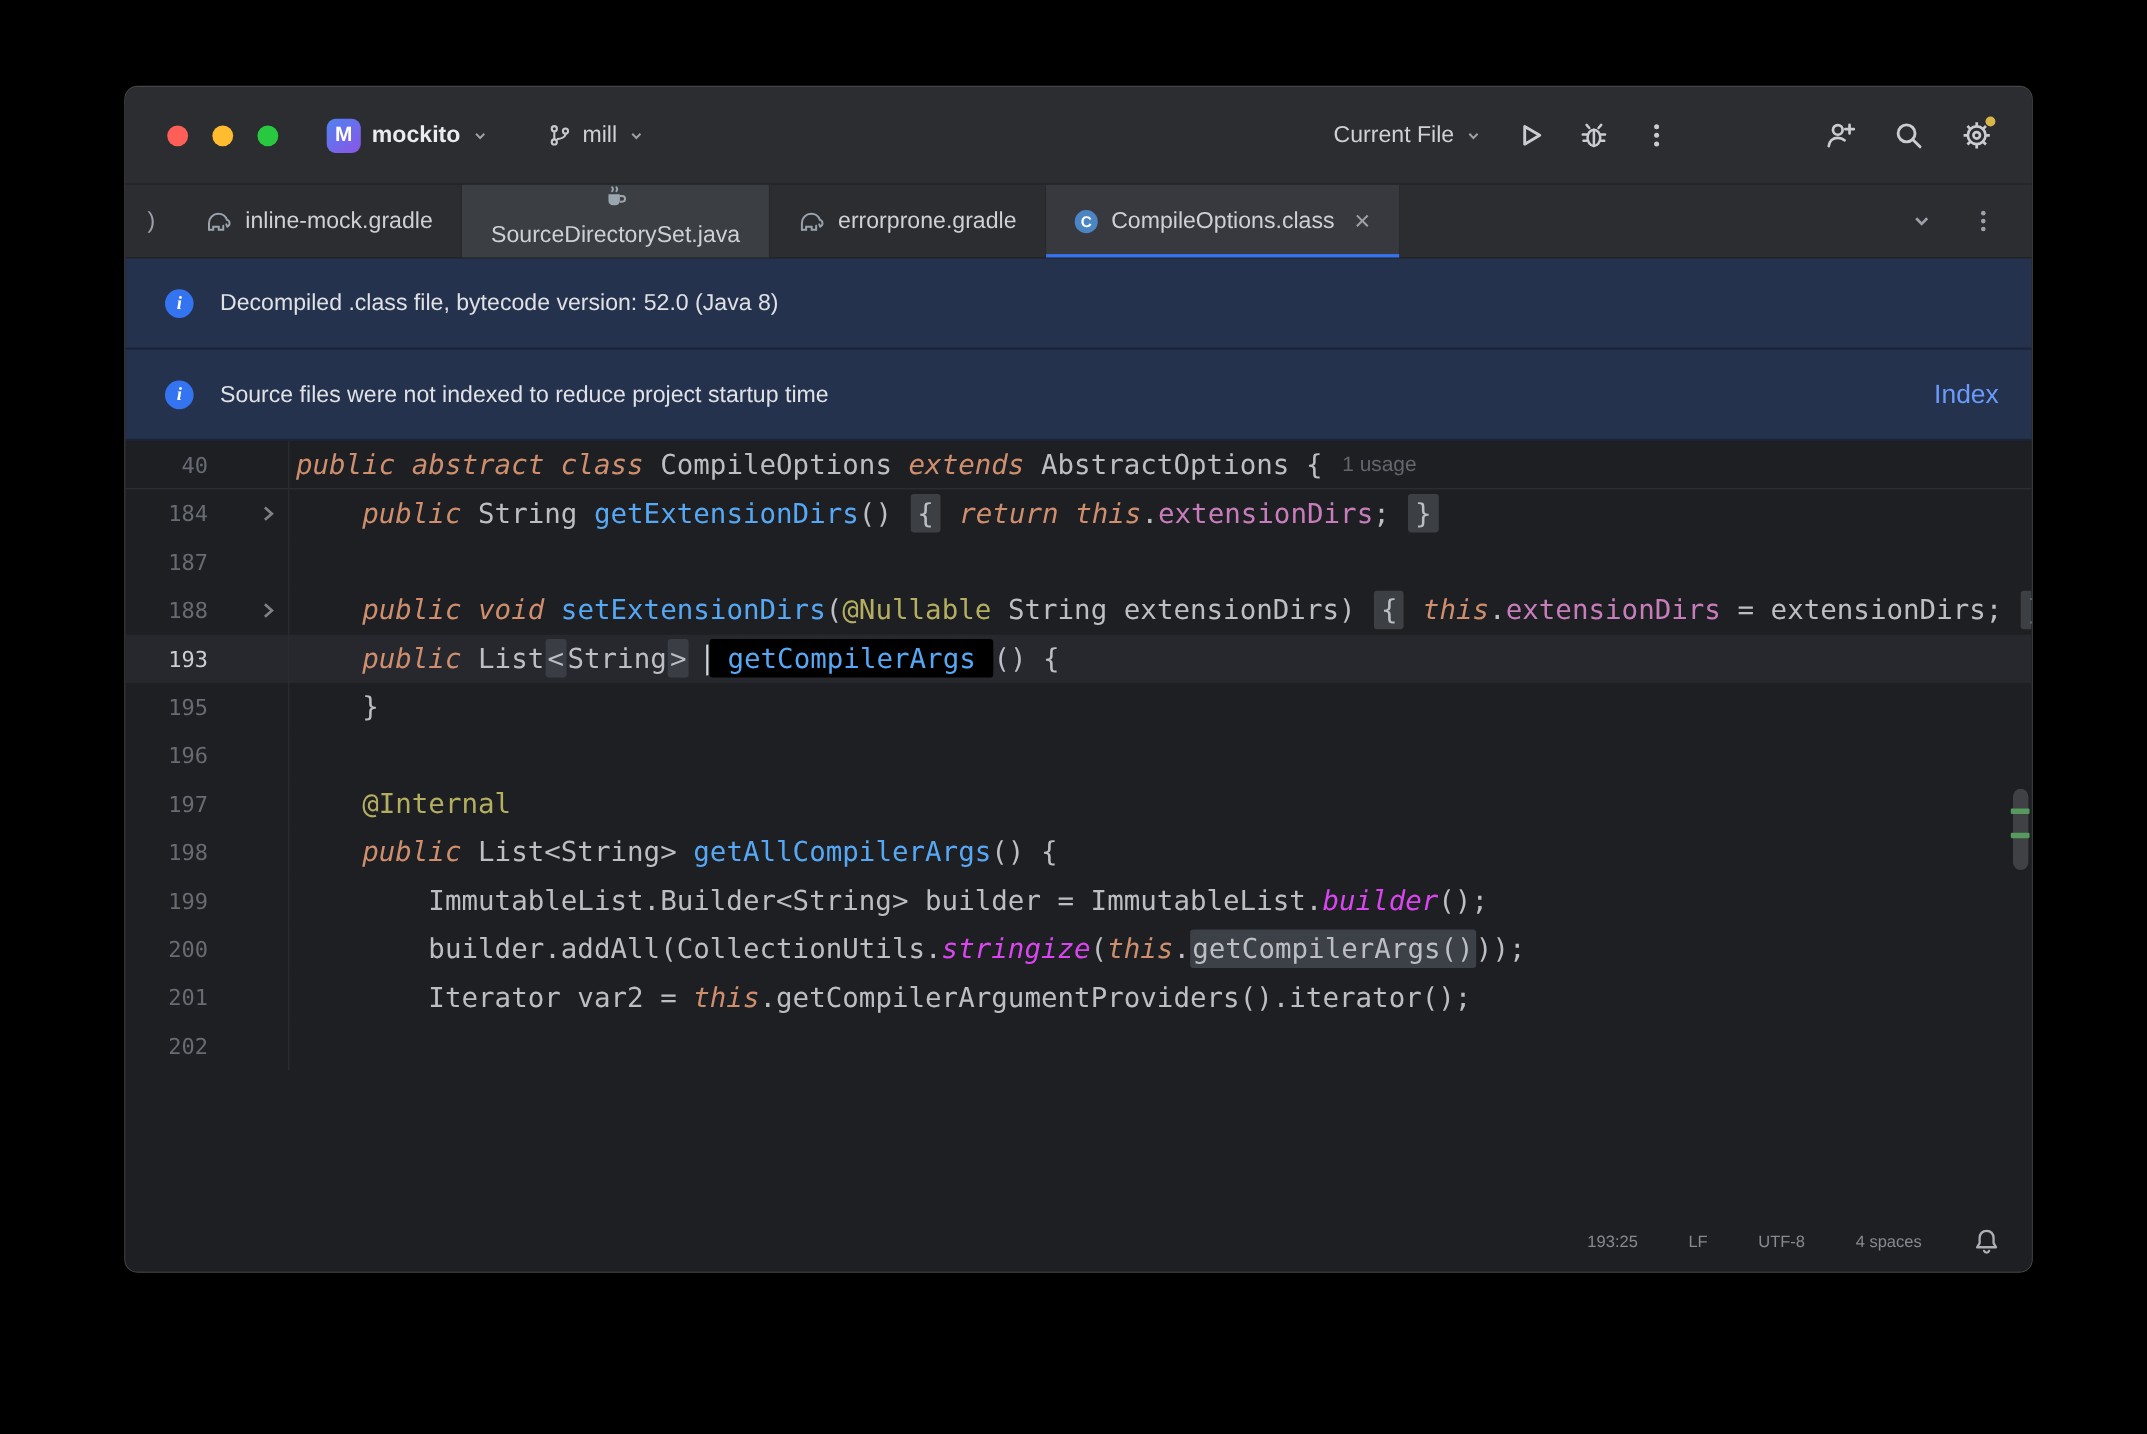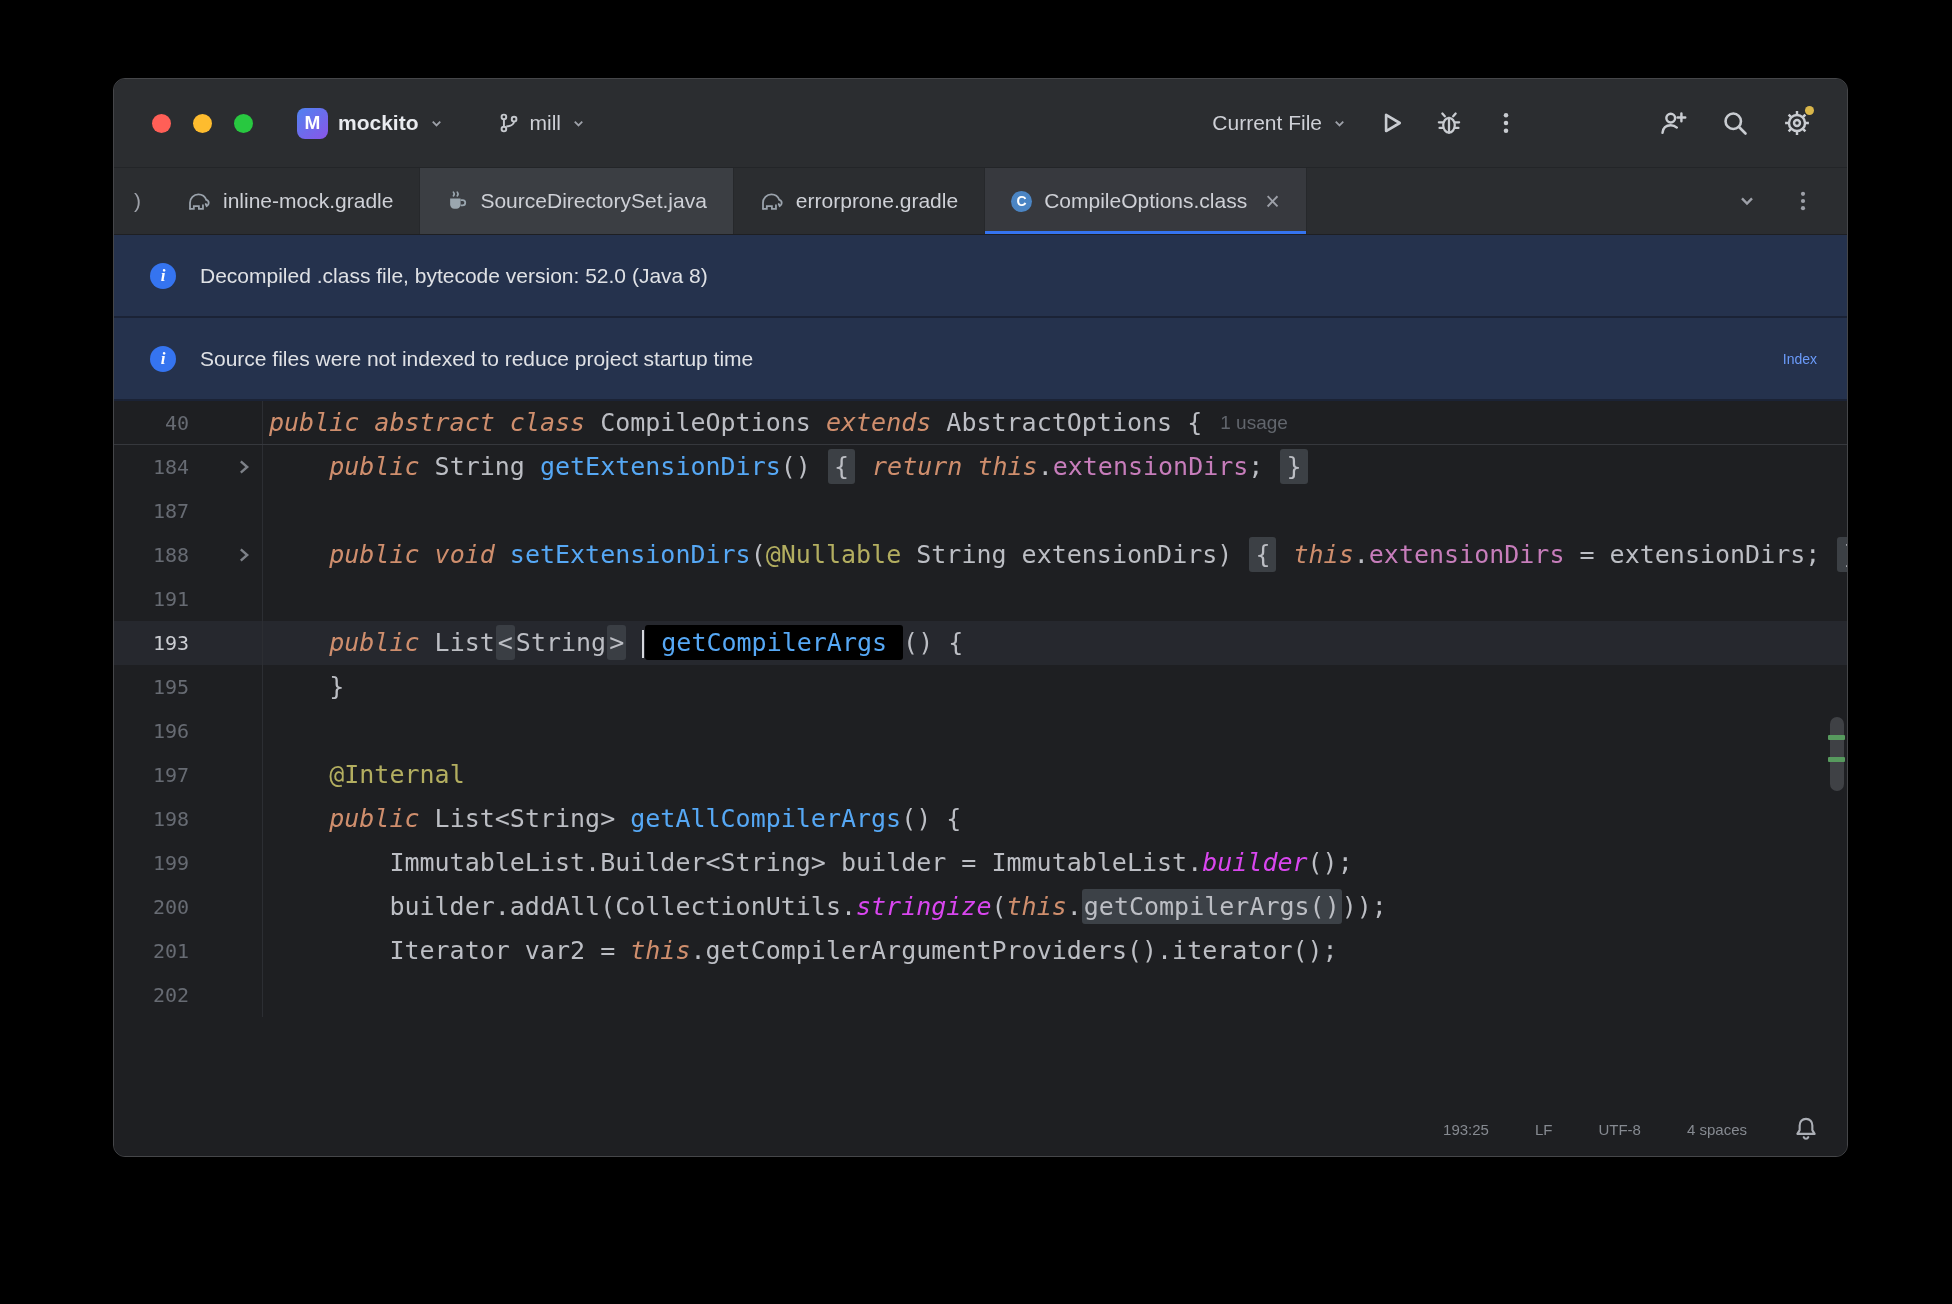--- a/index.html
+++ b/index.html
@@ -32,37 +32,37 @@
   .icon-btn { display:flex; align-items:center; justify-content:center; position:relative; }
   .badge-dot { position:absolute; right:-3px; top:-3px; width:9px; height:9px;
                border-radius:50%; background:#d9b64a; }
 
   
   .tabbar { flex:0 0 68px; background:#2b2d30; border-top:1px solid #232528;
             border-bottom:1px solid #1e1f22; display:flex; align-items:stretch; }
   .clipped-tab { display:flex; align-items:center; padding:0 20px; color:#9da0a8; font-size:21px; }
   .tab { display:flex; align-items:center; gap:12px; padding:0 26px; font-size:21px;
          color:#ced0d6; position:relative; border-right:1px solid #26282b; }
-  .tab.hover { background:#3b3e43; }
+  .tab.hover { background:#3b3e43;flex-direction:column; }
   .tab.active { background:#37393e; }
   .tab.active::after { content:""; position:absolute; left:0; right:0; bottom:0;
                        height:3px; background:#3574f0; }
   .tab-close { color:#9da0a8; font-size:25px; line-height:1; margin-left:6px; }
   .class-badge { width:21px; height:21px; border-radius:50%; background:#4b85c4; color:#fff;
                  font-size:14px; font-weight:700; display:flex; align-items:center; justify-content:center; }
   .tab-strip-actions { margin-left:auto; display:flex; align-items:center; gap:34px; padding:0 32px; }
 
   
   .banner { flex:0 0 83px; background:#25324d; border-bottom:2px solid #1b2336;
             display:flex; align-items:center; padding:0 30px 0 36px; gap:24px; }
   .info-circle { width:26px; height:26px; border-radius:50%; background:#3574f0; color:#fff;
                  display:flex; align-items:center; justify-content:center;
                  font:italic 700 17px "Liberation Serif", serif; flex:0 0 26px; }
   .banner-text { color:#dfe1e5; font-size:21px; }
-  .banner-link { margin-left:auto; color:#6b9bfa; font-size:14px; cursor:pointer; }
+  .banner-link { margin-left:auto; color:#6b9bfa; font-size:24px; cursor:pointer; }
 
   
   .sticky { flex:0 0 43px; display:flex; align-items:center; background:#1e1f22;
             border-bottom:1px solid #36383d; }
   .editor { flex:1; position:relative; background:#1e1f22; overflow:hidden; }
 
   .crow { display:flex; align-items:center; height:44px; }
   .crow.cur { background:#26282e; }
   .lnum { flex:0 0 75px; text-align:right; font:20px "DejaVu Sans Mono", monospace; color:#676b73; }
   .crow.cur .lnum { color:#ccced3; }
@@ -285,25 +285,20 @@
         </div>
         <div class="crow">
           <span class="lnum">188</span>
           <span class="foldcol">
             <svg width="16" height="16" viewBox="0 0 10 10" fill="none" stroke="#7d8188" stroke-width="1.5">
               <path d="M3 1.5l4 3.5-4 3.5"></path>
             </svg>
           </span>
           <span class="codetxt"><span class="tok-p">    </span><span class="tok-k">public </span><span class="tok-k">void </span><span class="tok-m">setExtensionDirs</span><span class="tok-p">(</span><span class="tok-a">@Nullable</span><span class="tok-p"> String extensionDirs) </span><span class="tok-fo">{</span><span class="tok-p"> </span><span class="tok-k">this</span><span class="tok-p">.</span><span class="tok-f">extensionDirs</span><span class="tok-p"> = extensionDirs; </span><span class="tok-fo">}</span></span>
         </div>
-        <div class="crow">
-          <span class="lnum">191</span>
-          <span class="foldcol"></span>
-          <span class="codetxt"></span>
-        </div>
         <div class="crow cur">
           <span class="lnum">193</span>
           <span class="foldcol"></span>
           <span class="codetxt"><span class="tok-p">    </span><span class="tok-k">public </span><span class="tok-p">List</span><span class="tok-br">&lt;</span><span class="tok-p">String</span><span class="tok-br">&gt;</span><span class="tok-p"> </span><span class="tok-cr"></span><span class="tok-hm">getCompilerArgs</span><span class="tok-p">() {</span></span>
         </div>
         <div class="crow">
           <span class="lnum">195</span>
           <span class="foldcol"></span>
           <span class="codetxt"><span class="tok-p">    }</span></span>
         </div>

